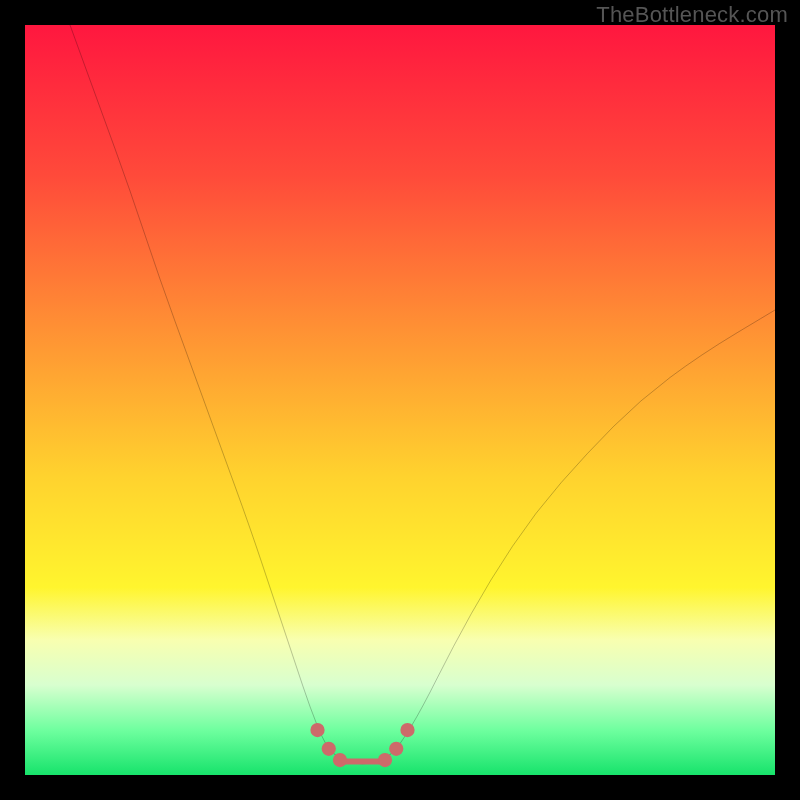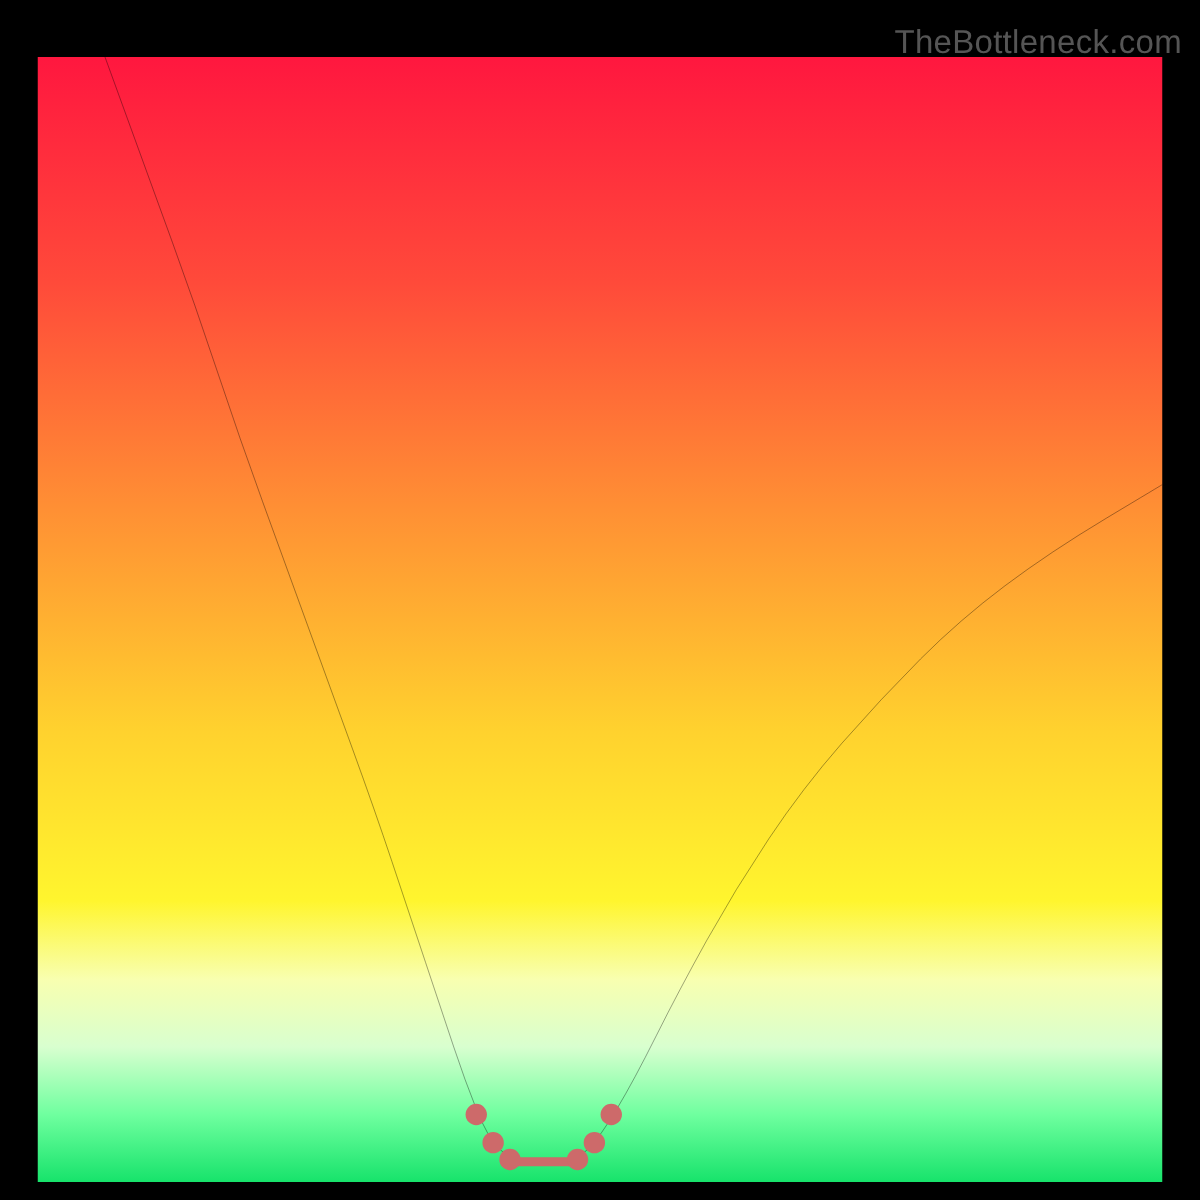--- a/index.html
+++ b/index.html
@@ -6,21 +6,21 @@
     margin: 0;
     padding: 0;
     width: 800px;
     height: 800px;
     background: #000;
     font-family: Arial, sans-serif;
     overflow: hidden;
   }
   .frame {
     position: absolute;
-    top: 13px;
+    top: 0;
     left: 0;
     width: 800px;
     height: 576px;
     background: #000;
   }
   .plot {
     position: absolute;
     top: 25px;
     left: 25px;
     width: 750px;

